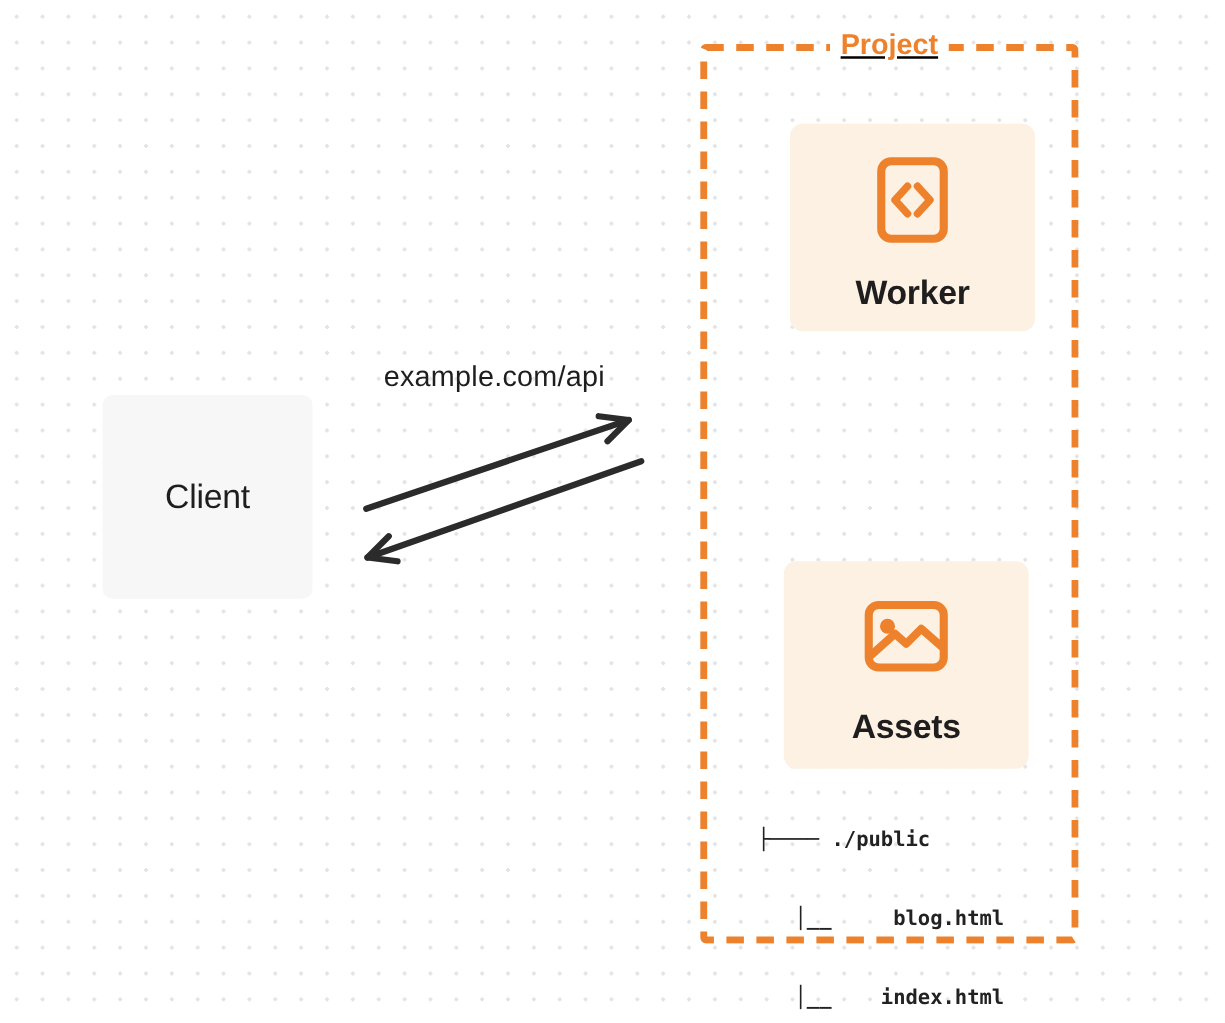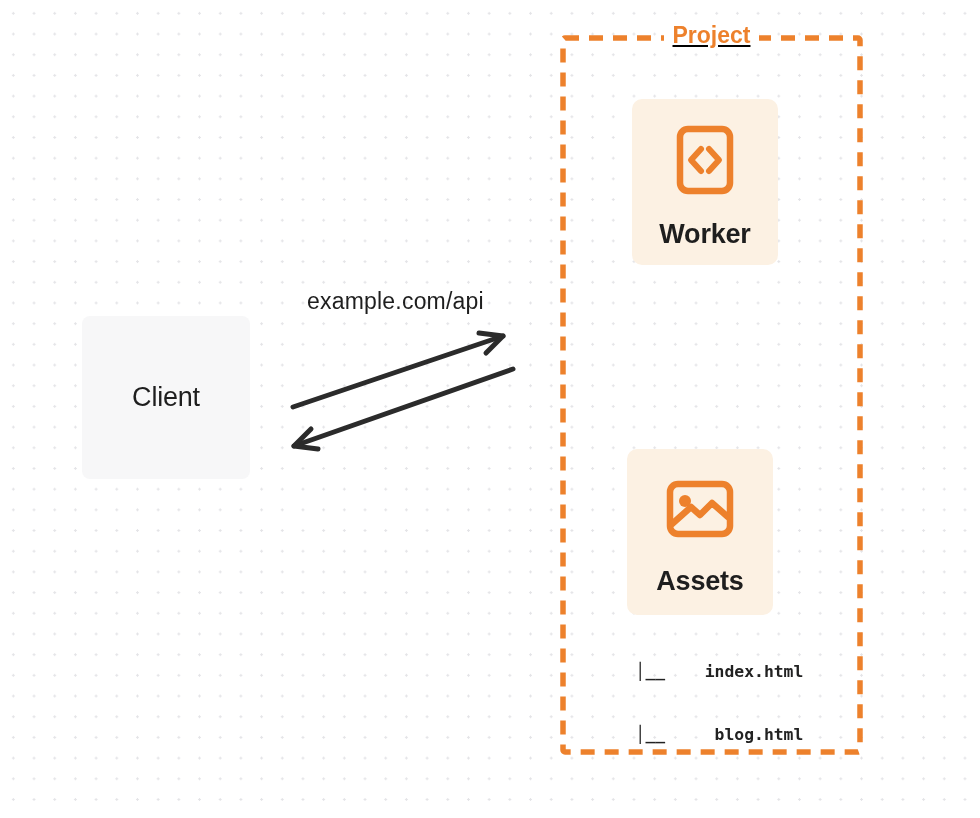--- a/index.html
+++ b/index.html
@@ -50,21 +50,21 @@
   .project-label-wrap{
     position:absolute;left:560px;top:21px;width:303px;
     display:flex;justify-content:center;pointer-events:none;text-decoration:underline;
   }
   .project-label{
     background:#ffffff;padding:0 9px;
     font-size:23px;font-weight:700;color:var(--accent);line-height:28px;
   }
   
   .card{
-    position:absolute;width:146px;height:166px;
+    position:absolute;width:196px;height:166px;
     background:var(--card-bg);border-radius:10px;
   }
   .card.worker{left:632px;top:99px;}
   .card.assets{left:627px;top:449px;}
   .card .icon{position:absolute;left:50%;transform:translateX(-50%);}
   .card.worker .icon{top:26px;}
   .card.assets .icon{top:31px;}
   .card .card-label{
     position:absolute;left:0;width:100%;text-align:center;
     font-size:27px;font-weight:700;color:var(--text);letter-spacing:-0.2px;
@@ -122,18 +122,19 @@
   <div class="card assets">
     <svg class="icon" width="68" height="58" viewBox="0 0 68 58">
       <rect class="stroke" x="4" y="4" width="60" height="50" rx="8" stroke-width="6.5"></rect>
       <circle class="fill" cx="19" cy="21" r="6"></circle>
       <path class="stroke" d="M6 44 L25 27 L34 35 L46 23 L62 37" stroke-width="6.5"></path>
     </svg>
     <div class="card-label">Assets</div>
   </div>
 
   <div class="file-tree">
+    <div>├──── ./public</div>
+    <div>   │__     blog.html</div>
     <div>   │__    index.html</div>
-    <div>   │__     blog.html</div>
     
   </div>
 
 </div>
 
 </body></html>

